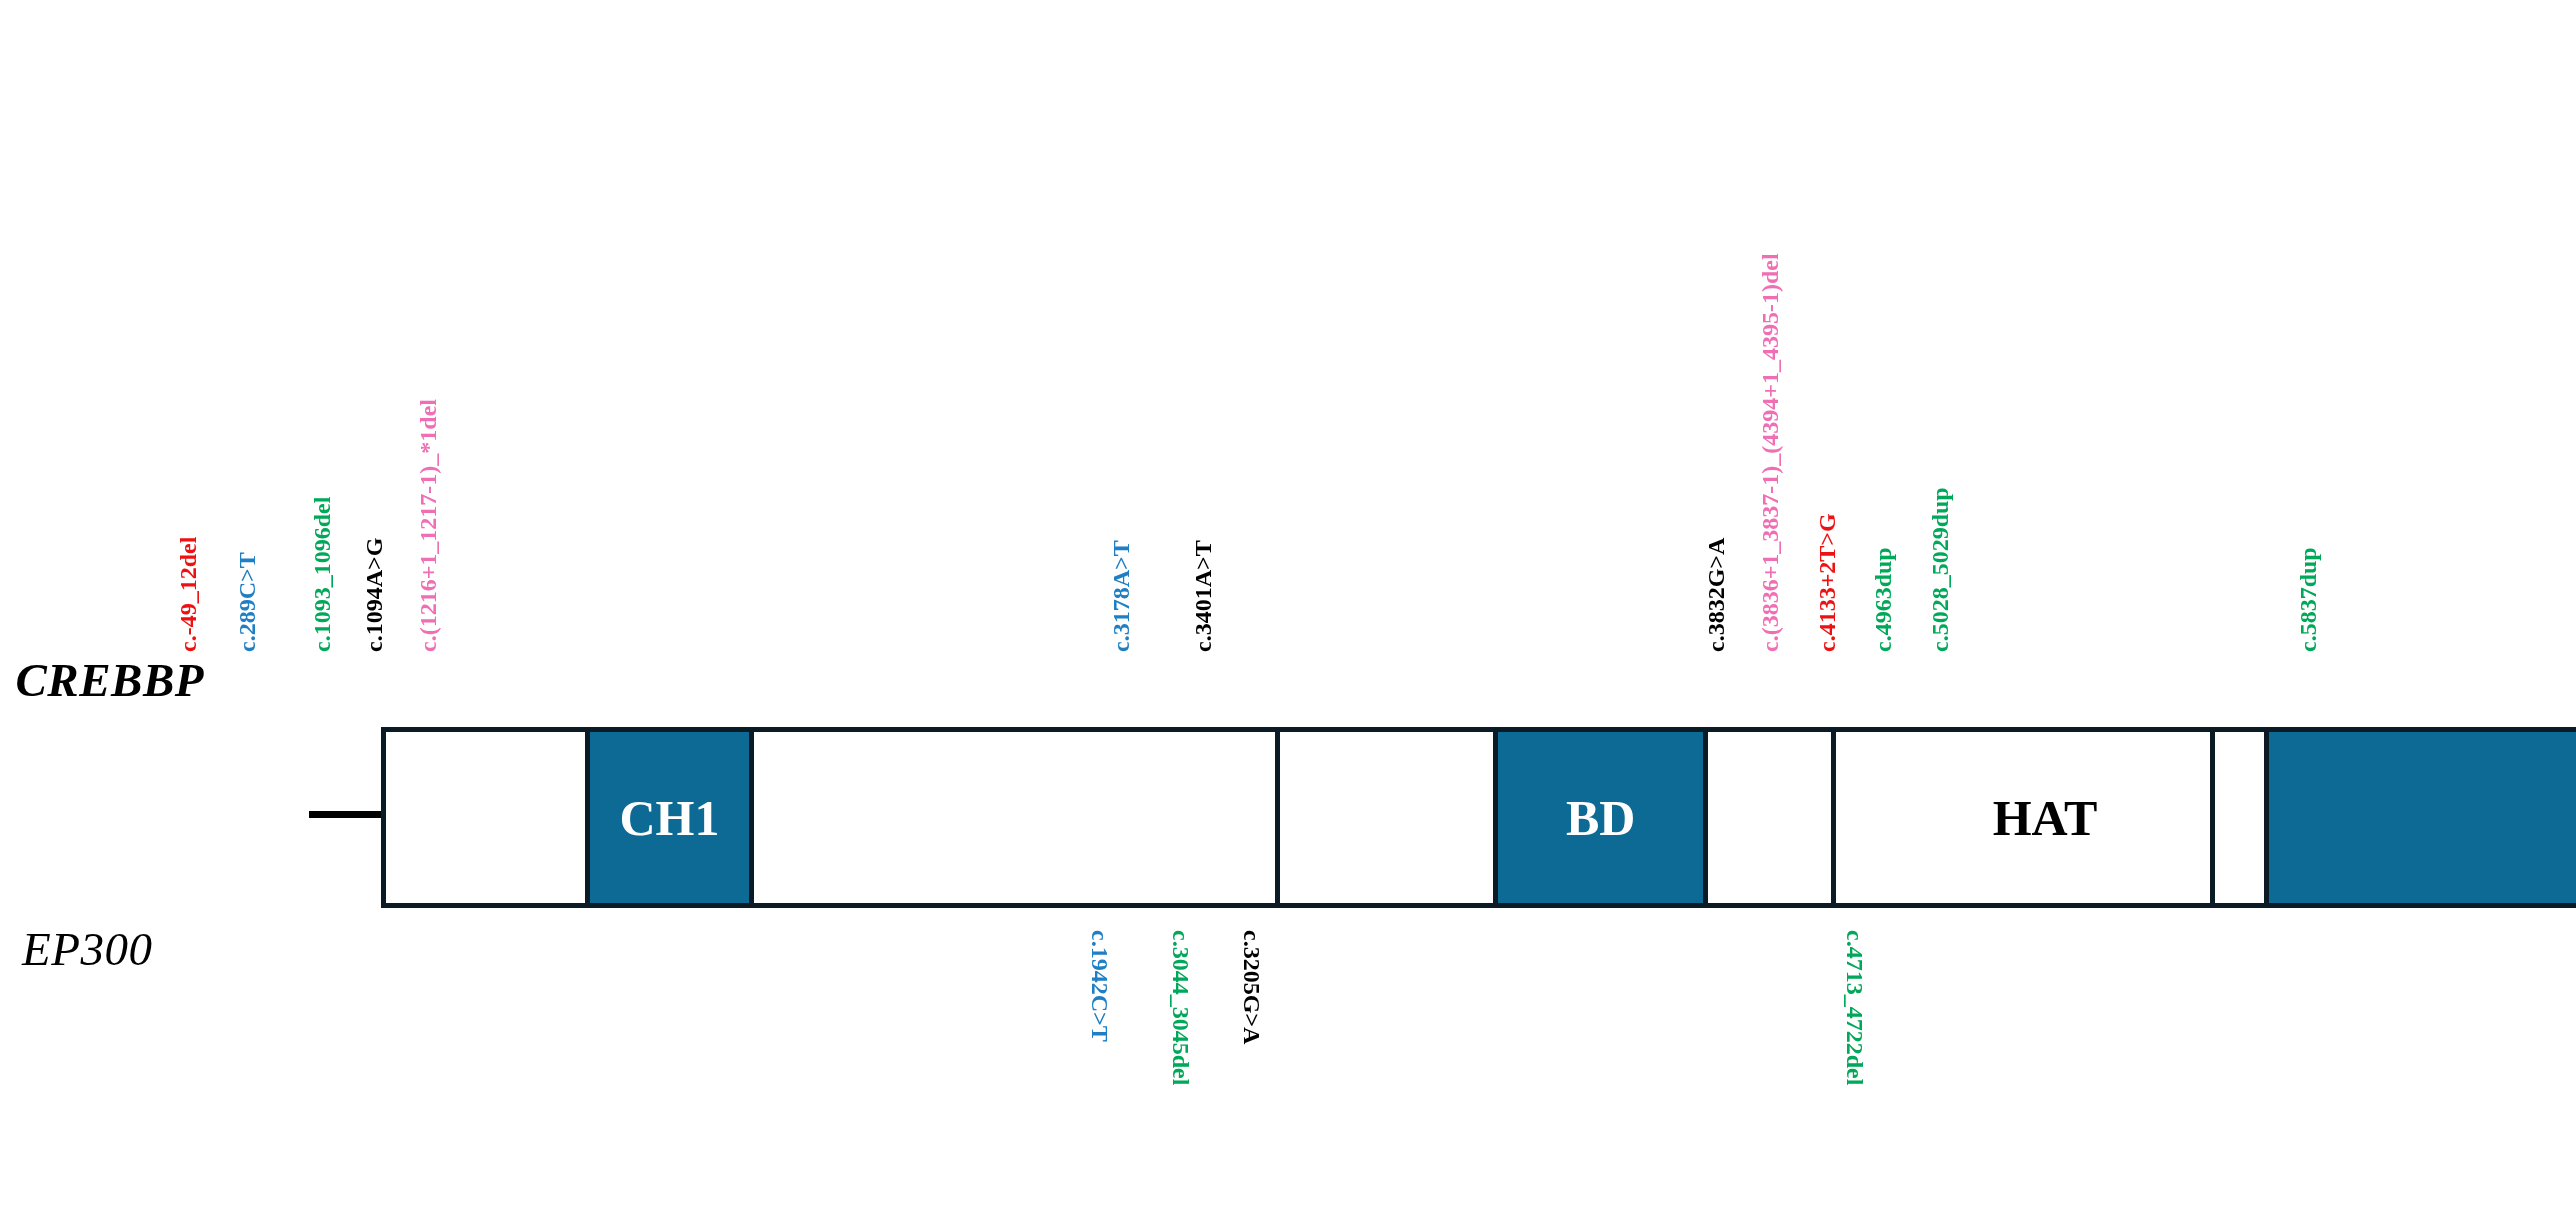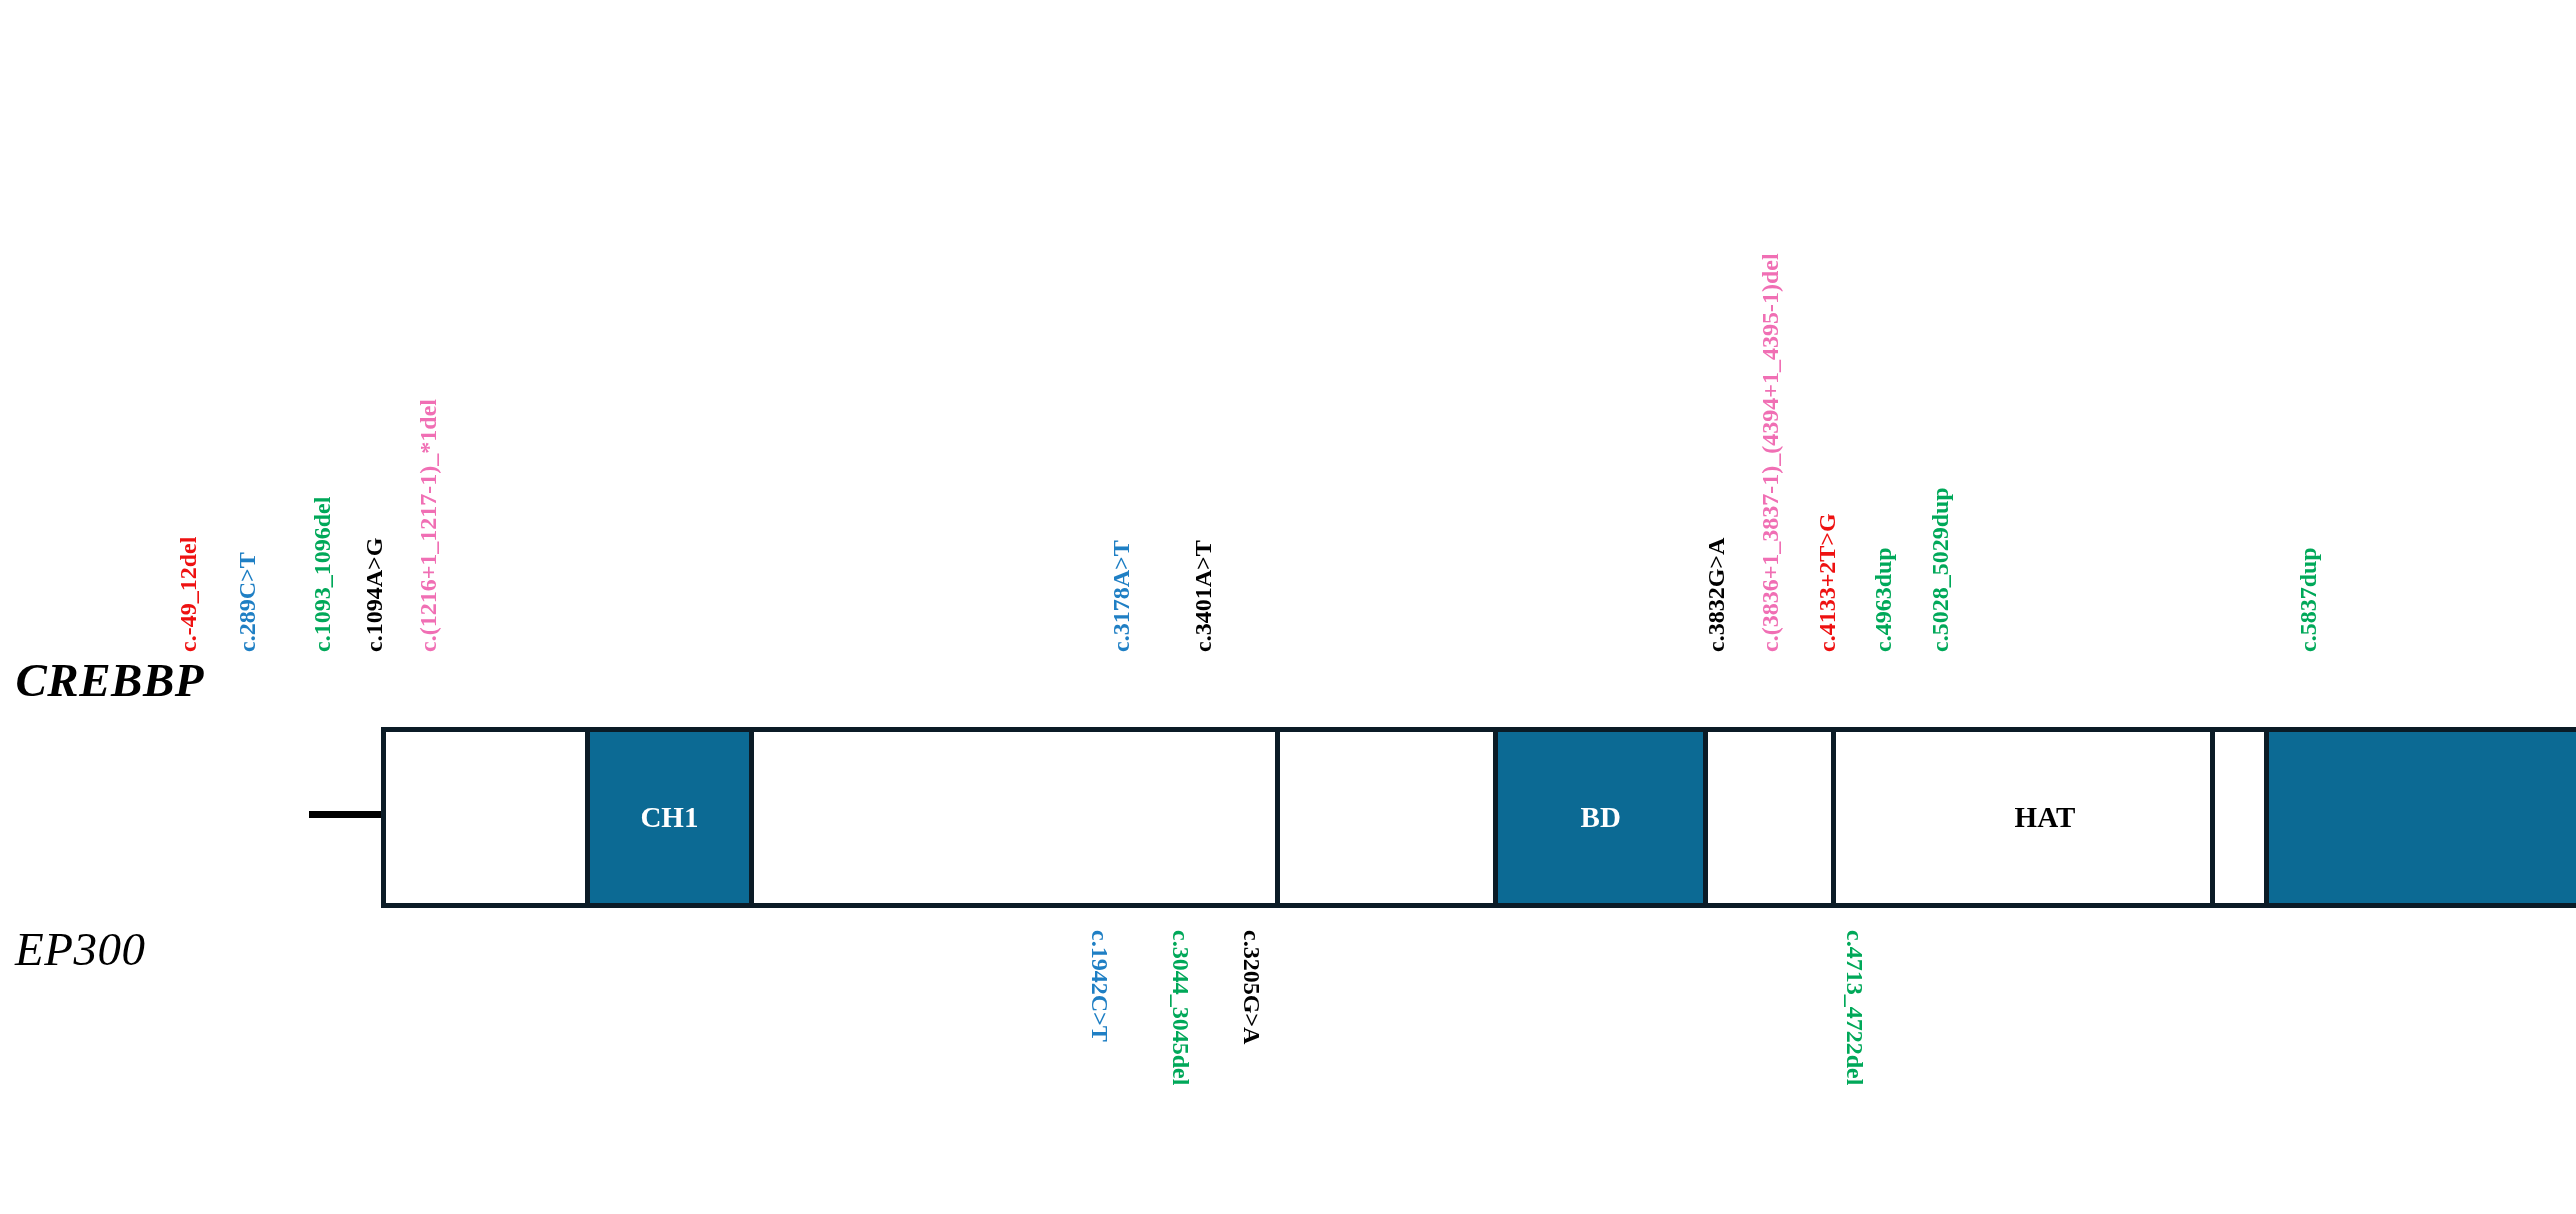--- a/index.html
+++ b/index.html
@@ -10,21 +10,21 @@
   .gene-name{
     position:absolute;
     font-style:italic;
     font-weight:400;
     font-size:47px;
     color:#000;
     letter-spacing:0.5px;
     white-space:nowrap;
   }
   #gene-top{left:15.5px;  top:653px;font-weight:bold;}
-  #gene-bottom{left:15px; top:922px;}
+  #gene-bottom{left:22px; top:922px;}
 
   
   #bar-wrap{position:absolute; left:381px; top:727px; width:2648px; height:181px;}
   #bar{
     position:absolute; inset:0;
     border:5.7px solid #0b1b26;
     box-sizing:border-box;
     background:#ffffff;
     display:flex;
     align-items:stretch;
@@ -35,21 +35,21 @@
     align-items:center;
     justify-content:center;
     box-sizing:border-box;
     overflow:hidden;
   }
   .seg.filled{background:#0c6a94;}
   .seg.empty{background:#ffffff;}
   .seg.sep{border-right:5.7px solid #0b1b26;}
   .seg-label{
     font-family:"Liberation Serif","DejaVu Serif",serif;
-    font-size:29px;
+    font-size:50px;
     font-weight:700;
     line-height:1;
     white-space:nowrap;
   }
   .seg.filled .seg-label{color:#ffffff;}
   .seg.empty  .seg-label{color:#000000;}
 
   
   .stub{position:absolute; top:811px; height:6.7px; background:#000;}
   #stub-left{ left:309px;  width:78px;}

